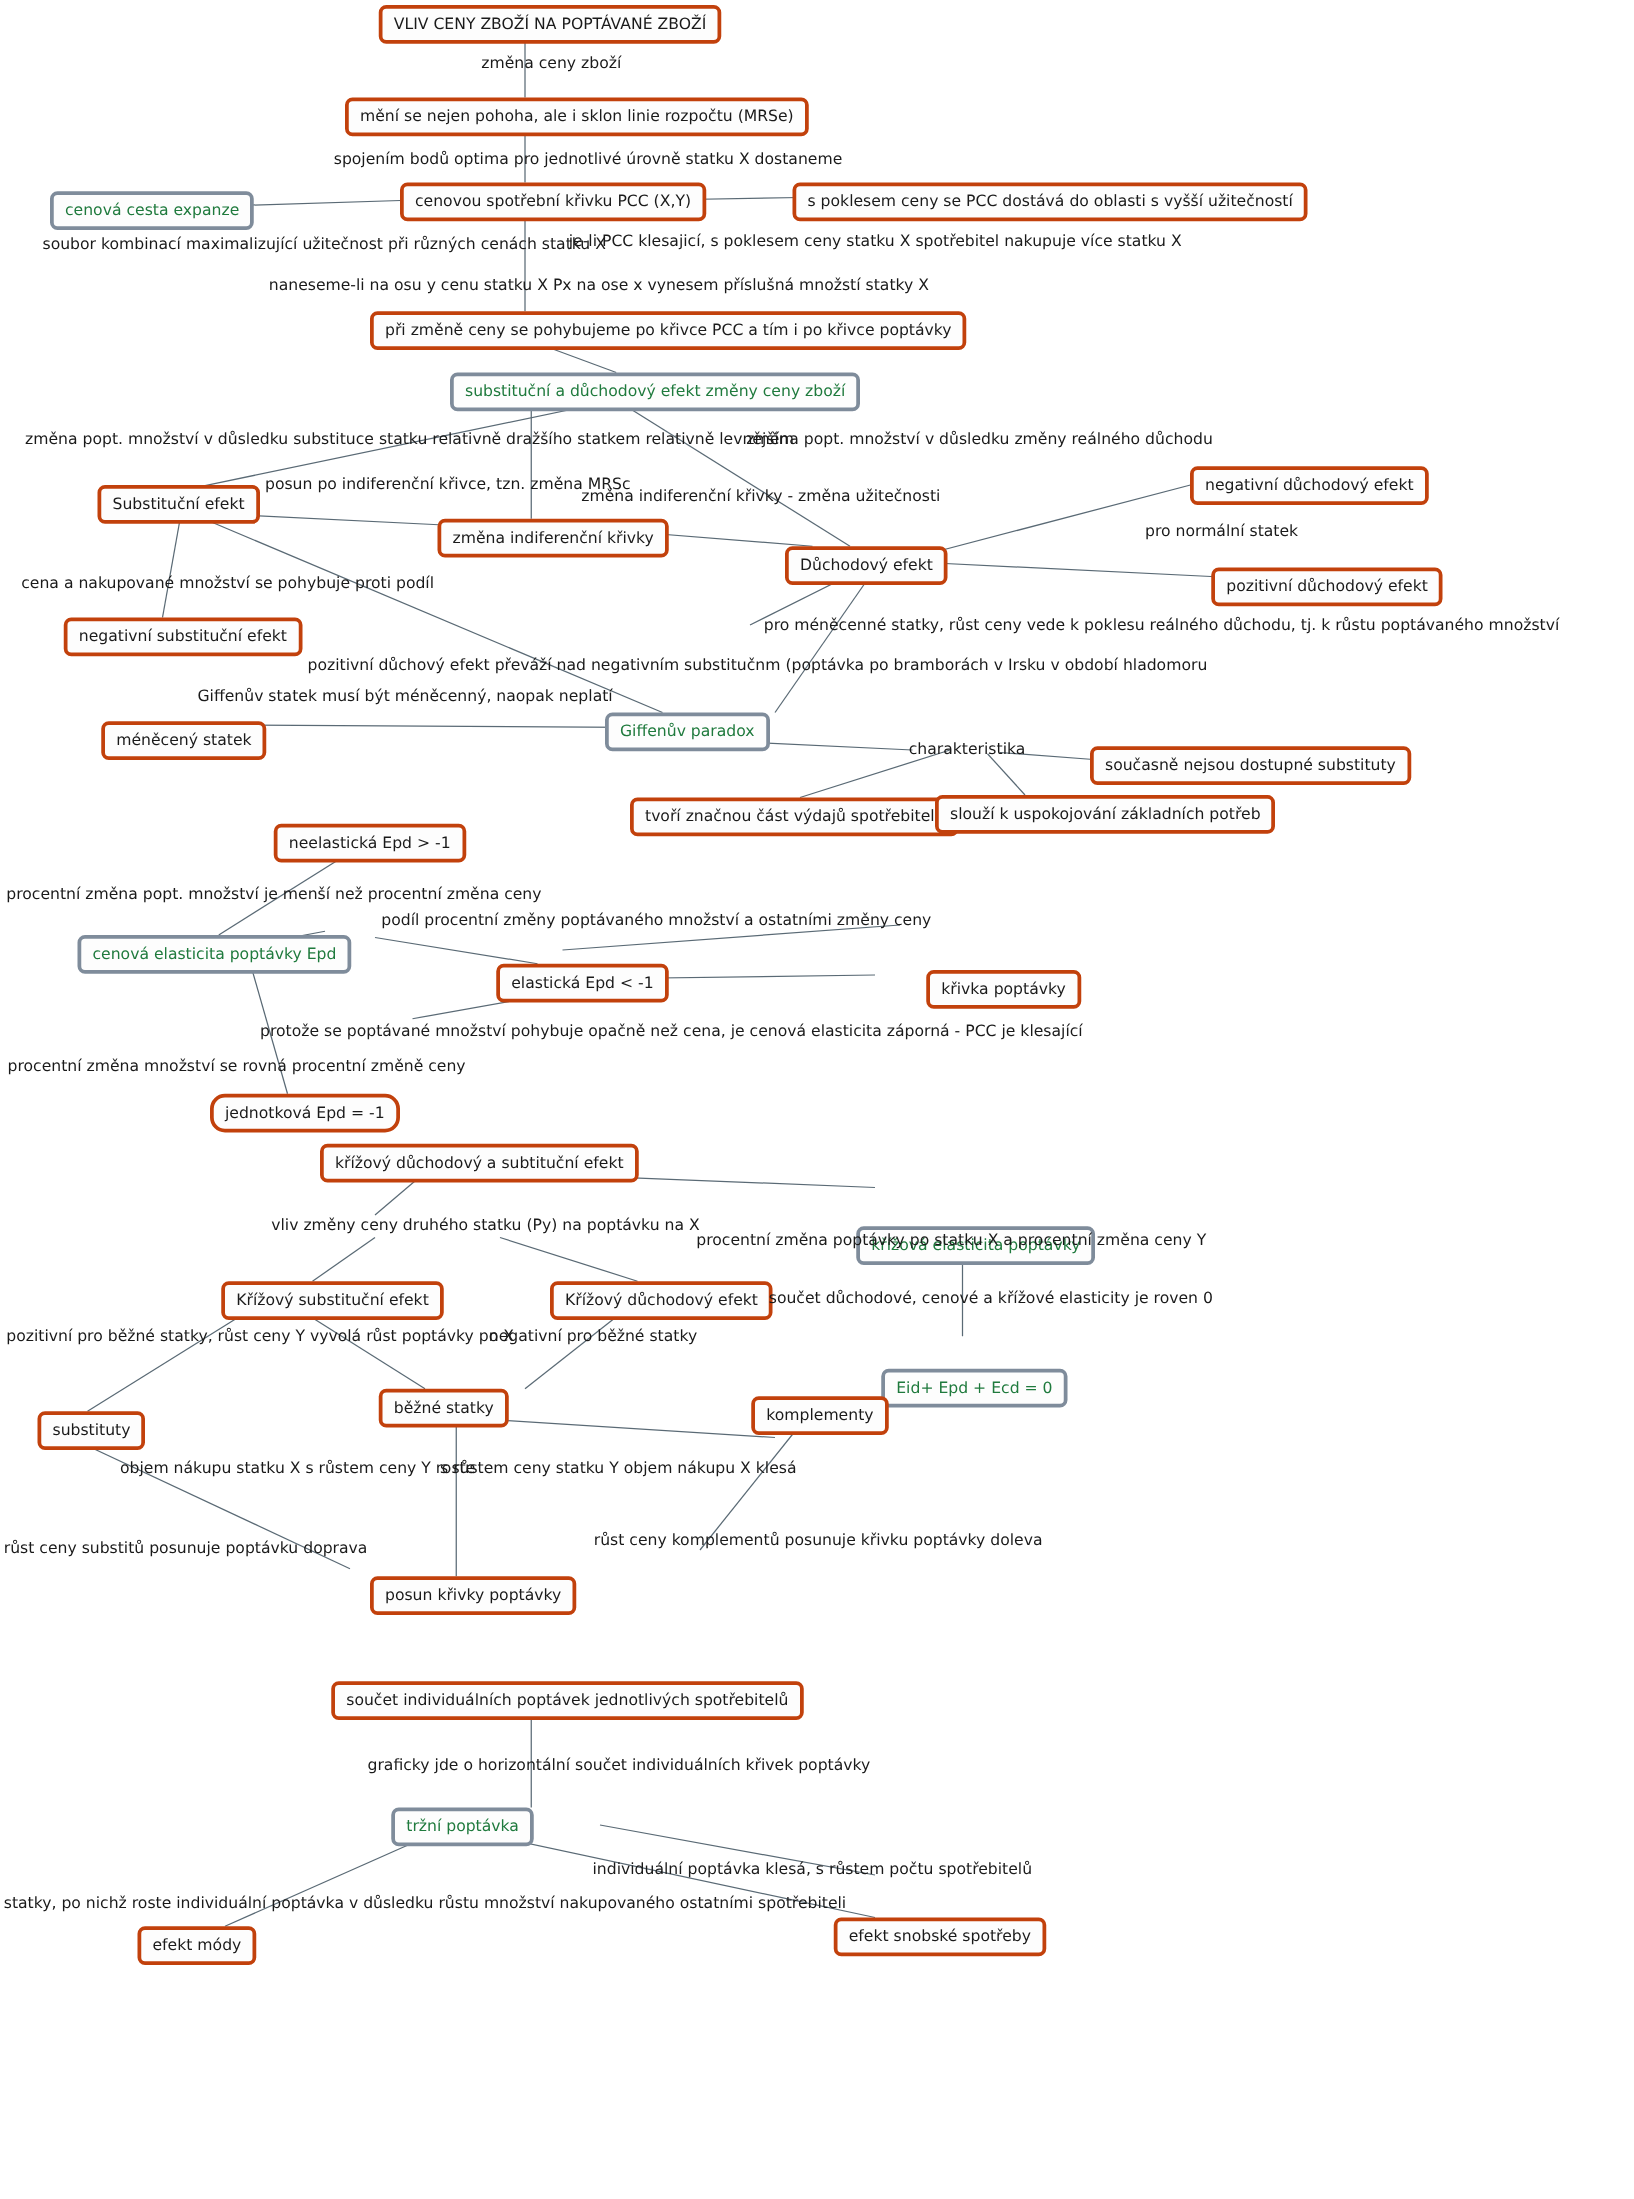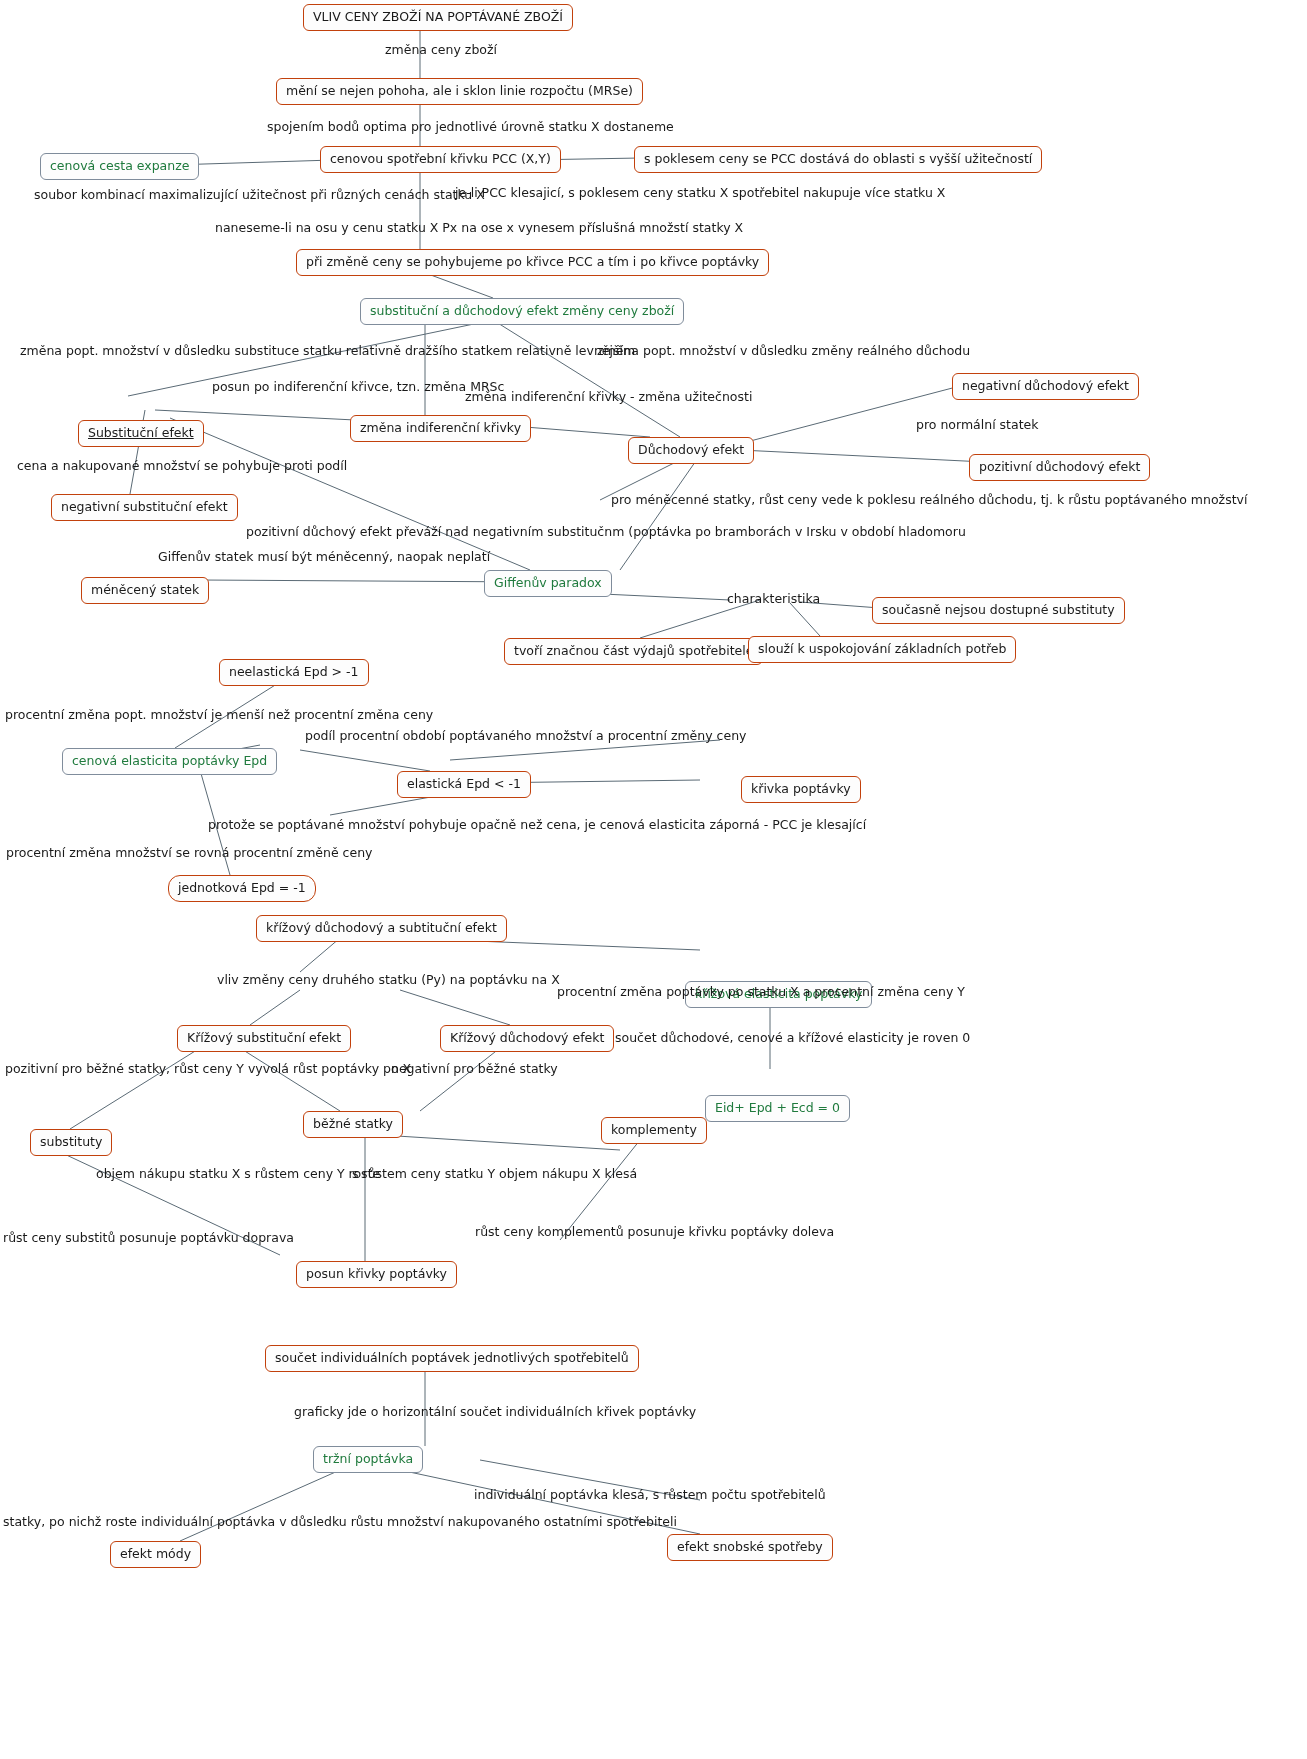--- a/index.html
+++ b/index.html
@@ -20,21 +20,21 @@
   #edges {
     position: absolute;
     left: 0;
     top: 0;
     width: 1307px;
     height: 1759px;
   }
   .node {
     position: absolute;
     box-sizing: border-box;
-    border: 1px solid #c2410c;
+    border: 3px solid #c2410c;
     border-radius: 6px;
     background: #fdfdfd;
     color: #1a1a1a;
     font-size: 12.5px;
     line-height: 1.1;
     padding: 5px 9px 6px 9px;
     white-space: nowrap;
     text-align: center;
   }
   .node.green {
@@ -101,21 +101,21 @@
       <line x1="480" y1="1460" x2="700" y2="1500" stroke="#5a6a75" stroke-width="1"></line>
     </svg>
   <div id="node-layer">
       <div class="node" style="left: 303px; top: 4px;">VLIV CENY ZBOŽÍ NA POPTÁVANÉ ZBOŽÍ</div>
       <div class="node" style="left: 276px; top: 78px;">mění se nejen pohoha, ale i sklon linie rozpočtu (MRSe)</div>
       <div class="node" style="left: 320px; top: 146px;">cenovou spotřební křivku PCC (X,Y)</div>
       <div class="node green" style="left: 40px; top: 153px;">cenová cesta expanze</div>
       <div class="node" style="left: 634px; top: 146px;">s poklesem ceny se PCC dostává do oblasti s vyšší užitečností</div>
       <div class="node" style="left: 296px; top: 249px;">při změně ceny se pohybujeme po křivce PCC a tím i po křivce poptávky</div>
       <div class="node green" style="left: 360px; top: 298px;">substituční a důchodový efekt změny ceny zboží</div>
-      <div class="node" style="left: 78px; top: 420px; text-decoration: underline;">Substituční efekt</div>
+      <div class="node" style="left: 78px; top: 388px;">Substituční efekt</div>
       <div class="node" style="left: 350px; top: 415px;">změna indiferenční křivky</div>
       <div class="node" style="left: 628px; top: 437px;">Důchodový efekt</div>
       <div class="node" style="left: 952px; top: 373px;">negativní důchodový efekt</div>
       <div class="node" style="left: 969px; top: 454px;">pozitivní důchodový efekt</div>
       <div class="node" style="left: 51px; top: 494px;">negativní substituční efekt</div>
       <div class="node green" style="left: 484px; top: 570px;">Giffenův paradox</div>
       <div class="node" style="left: 81px; top: 577px;">méněcený statek</div>
       <div class="node" style="left: 872px; top: 597px;">současně nejsou dostupné substituty</div>
       <div class="node" style="left: 504px; top: 638px;">tvoří značnou část výdajů spotřebitele</div>
       <div class="node" style="left: 748px; top: 636px;">slouží k uspokojování základních potřeb</div>
@@ -148,21 +148,21 @@
       <div class="label" style="left: 597px; top: 343px;">změna popt. množství v důsledku změny reálného důchodu</div>
       <div class="label" style="left: 212px; top: 379px;">posun po indiferenční křivce, tzn. změna MRSc</div>
       <div class="label" style="left: 465px; top: 389px;">změna indiferenční křivky - změna užitečnosti</div>
       <div class="label" style="left: 916px; top: 417px;">pro normální statek</div>
       <div class="label" style="left: 17px; top: 458px;">cena a nakupované množství se pohybuje proti podíl</div>
       <div class="label" style="left: 611px; top: 492px;">pro méněcenné statky, růst ceny vede k poklesu reálného důchodu, tj. k růstu poptávaného množství</div>
       <div class="label" style="left: 246px; top: 524px;">pozitivní důchový efekt převáží nad negativním substitučnm (poptávka po bramborách v Irsku v období hladomoru</div>
       <div class="label" style="left: 158px; top: 549px;">Giffenův statek musí být méněcenný, naopak neplatí</div>
       <div class="label" style="left: 727px; top: 591px;">charakteristika</div>
       <div class="label" style="left: 5px; top: 707px;">procentní změna popt. množství je menší než procentní změna ceny</div>
-      <div class="label" style="left: 305px; top: 728px;">podíl procentní období poptávaného množství a procentní změny ceny</div>
+      <div class="label" style="left: 305px; top: 728px;">podíl procentní změny poptávaného množství a ostatními změny ceny</div>
       <div class="label" style="left: 208px; top: 817px;">protože se poptávané množství pohybuje opačně než cena, je cenová elasticita záporná - PCC je klesající</div>
       <div class="label" style="left: 6px; top: 845px;">procentní změna množství se rovná procentní změně ceny</div>
       <div class="label" style="left: 510px; top: 984px; margin-left: 47px;">procentní změna poptávky po statku X a procentní změna ceny Y</div>
       <div class="label" style="left: 217px; top: 972px;">vliv změny ceny druhého statku (Py) na poptávku na X</div>
       <div class="label" style="left: 615px; top: 1030px;">součet důchodové, cenové a křížové elasticity je roven 0</div>
       <div class="label" style="left: 5px; top: 1061px;">pozitivní pro běžné statky, růst ceny Y vyvolá růst poptávky po X</div>
       <div class="label" style="left: 391px; top: 1061px;">negativní pro běžné statky</div>
       <div class="label" style="left: 96px; top: 1166px;">objem nákupu statku X s růstem ceny Y roste</div>
       <div class="label" style="left: 352px; top: 1166px;">s růstem ceny statku Y objem nákupu X klesá</div>
       <div class="label" style="left: 475px; top: 1224px;">růst ceny komplementů posunuje křivku poptávky doleva</div>

